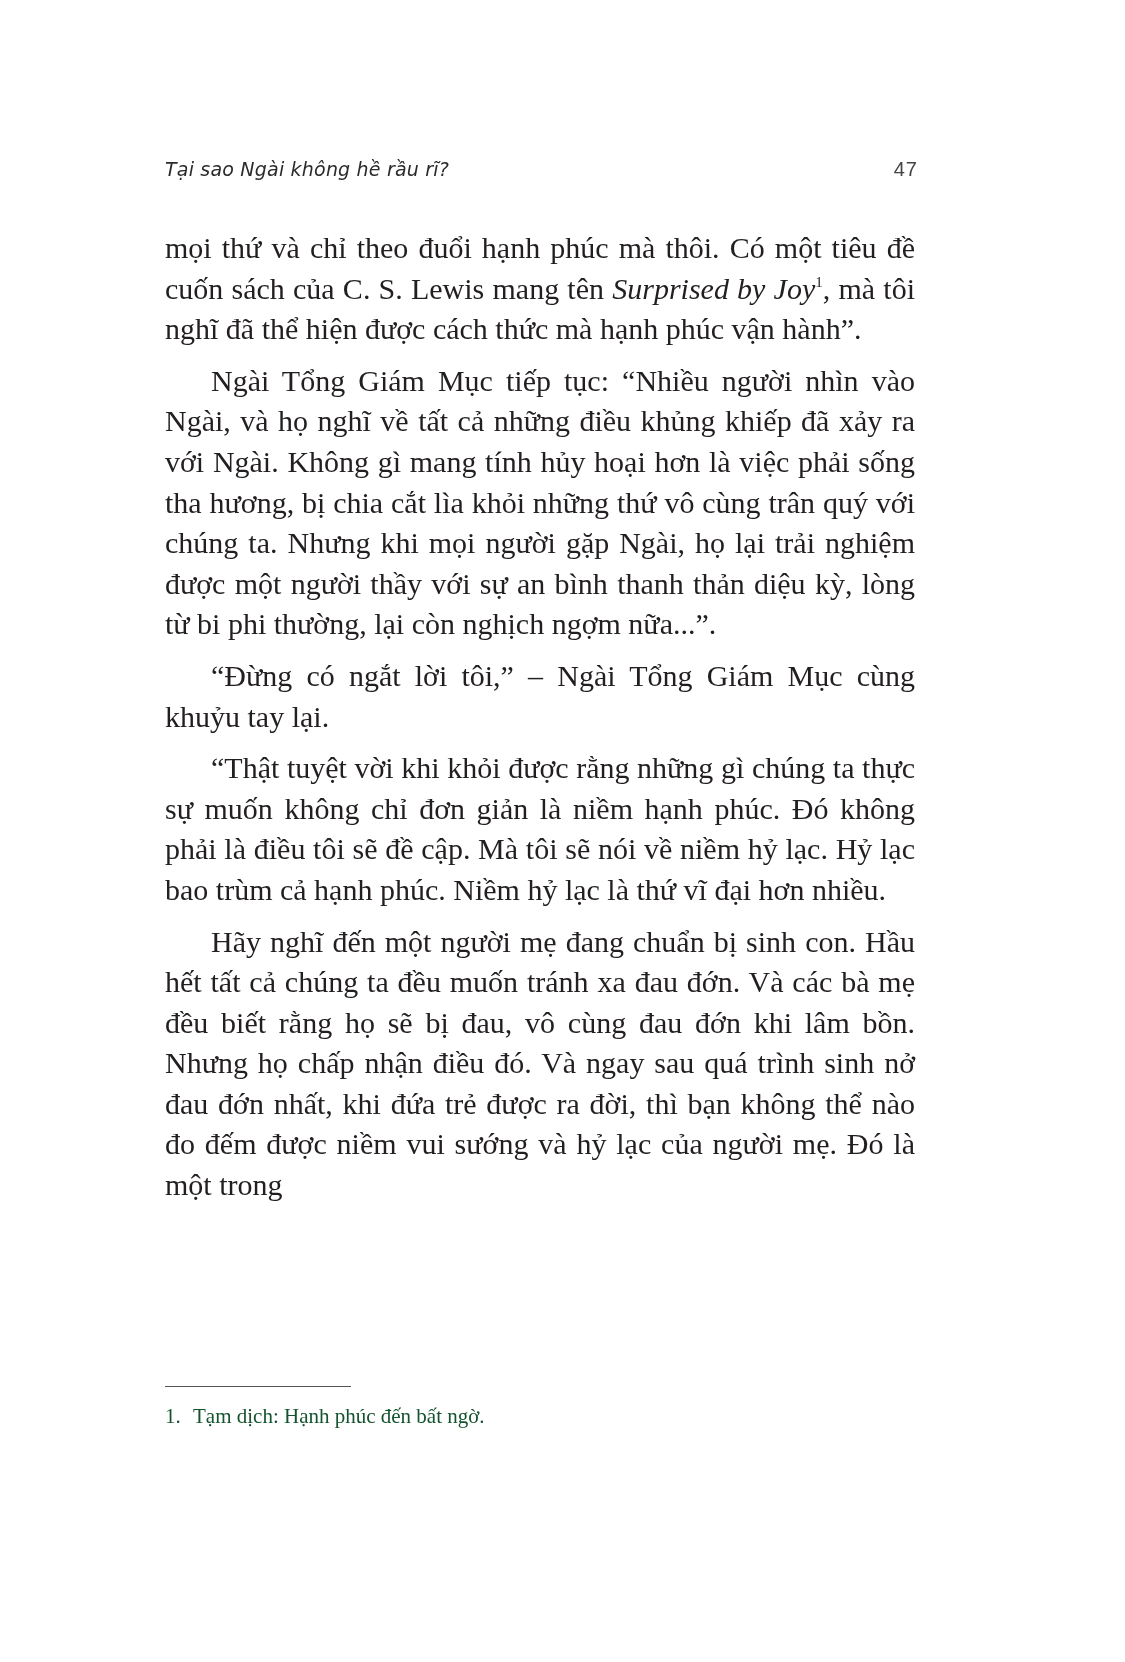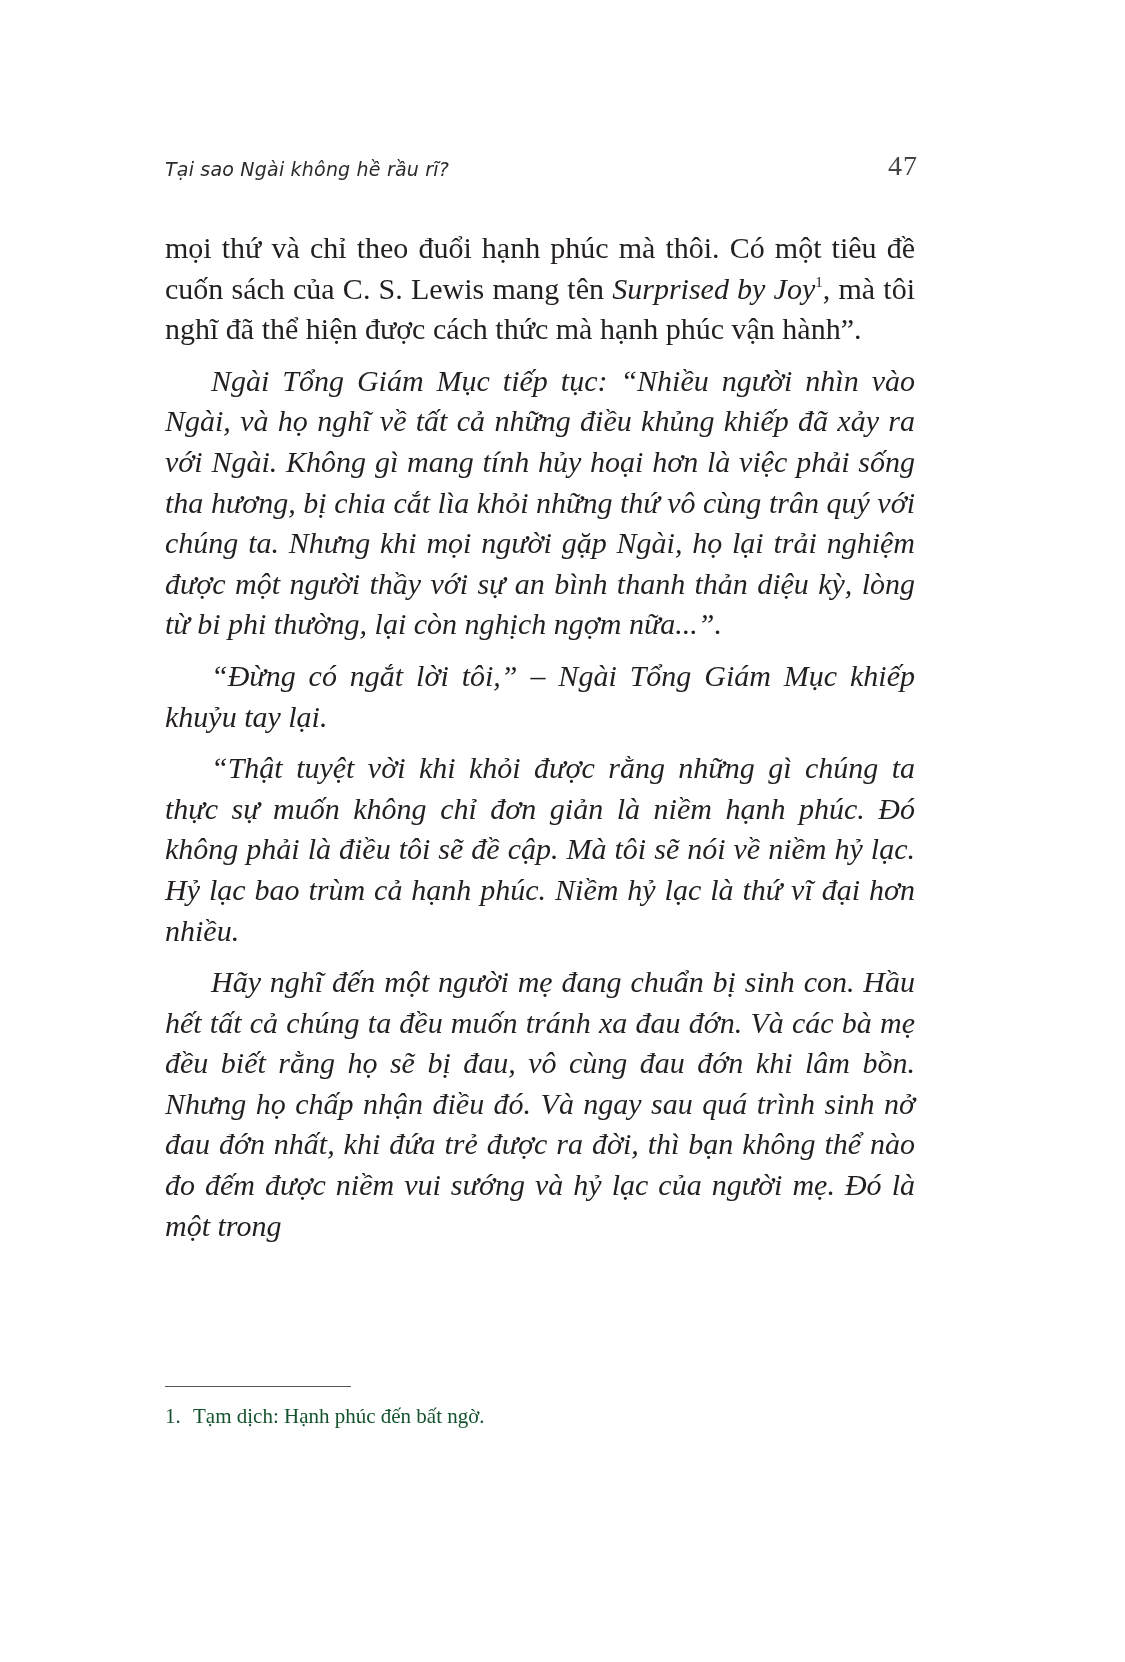--- a/index.html
+++ b/index.html
@@ -34,44 +34,43 @@
       top: 8px;
       font-family: "DejaVu Sans", sans-serif;
       font-style: italic;
       font-size: 19px;
       letter-spacing: 0.2px;
       color: #2b2b2b;
     }
     .page-number {
       position: absolute;
       right: -3px;
-      top: 0px;
-      font-family: Liberation Serif, serif;
+      top: 8px;
+      font-family: Liberation Sans, sans-serif;
       font-weight: 200;
-      font-size: 28px;
+      font-size: 20px;
       color: #444;
       letter-spacing: 1px;
     }
     .body-text {
       position: absolute;
       left: 165px;
       top: 228px;
       width: 750px;
       font-family: "Liberation Serif", serif;
       font-size: 30px;
       line-height: 40.6px;
       color: #231f20;
       text-align: justify;
     }
     .body-text p {
       margin: 0 0 11px 0;
     }
     .body-text p.indent {
       text-indent: 46px;
-      font-style: italic;
     }
     .body-text p.first {
       text-indent: 0;
     }
     .ital {
       font-style: italic;
     }
     sup.fnref {
       font-size: 15px;
       vertical-align: 12px;
@@ -105,21 +104,21 @@
 <div class="page">
 
   <div class="running-header">
     <span class="header-title">Tại sao Ngài không hề rầu rĩ?</span>
     <span class="page-number">47</span>
   </div>
 
   <div class="body-text">
     <p class="first"><span>mọi thứ và chỉ theo đuổi hạnh phúc mà thôi. Có một tiêu đề cuốn sách của C. S. Lewis mang tên </span><span class="ital">Surprised by Joy</span><sup class="fnref">1</sup><span>, mà tôi nghĩ đã thể hiện được cách thức mà hạnh phúc vận hành”.</span></p>
     <p class="indent">Ngài Tổng Giám Mục tiếp tục: “Nhiều người nhìn vào Ngài, và họ nghĩ về tất cả những điều khủng khiếp đã xảy ra với Ngài. Không gì mang tính hủy hoại hơn là việc phải sống tha hương, bị chia cắt lìa khỏi những thứ vô cùng trân quý với chúng ta. Nhưng khi mọi người gặp Ngài, họ lại trải nghiệm được một người thầy với sự an bình thanh thản diệu kỳ, lòng từ bi phi thường, lại còn nghịch ngợm nữa...”.</p>
-    <p class="indent">“Đừng có ngắt lời tôi,” – Ngài Tổng Giám Mục khiếp khuỷu tay lại.</p>
+    <p class="indent">“Đừng có ngắt lời tôi,” – Ngài Tổng Giám Mục cùng khuỷu tay lại.</p>
     <p class="indent">“Thật tuyệt vời khi khỏi được rằng những gì chúng ta thực sự muốn không chỉ đơn giản là niềm hạnh phúc. Đó không phải là điều tôi sẽ đề cập. Mà tôi sẽ nói về niềm hỷ lạc. Hỷ lạc bao trùm cả hạnh phúc. Niềm hỷ lạc là thứ vĩ đại hơn nhiều.</p>
     <p class="indent">Hãy nghĩ đến một người mẹ đang chuẩn bị sinh con. Hầu hết tất cả chúng ta đều muốn tránh xa đau đớn. Và các bà mẹ đều biết rằng họ sẽ bị đau, vô cùng đau đớn khi lâm bồn. Nhưng họ chấp nhận điều đó. Và ngay sau quá trình sinh nở đau đớn nhất, khi đứa trẻ được ra đời, thì bạn không thể nào đo đếm được niềm vui sướng và hỷ lạc của người mẹ. Đó là một trong</p>
   </div>
 
   <div class="footnote-rule"></div>
 
   <div class="footnote">
     <span class="fn-num">1.</span><span>Tạm dịch: Hạnh phúc đến bất ngờ.</span>
   </div>
 

